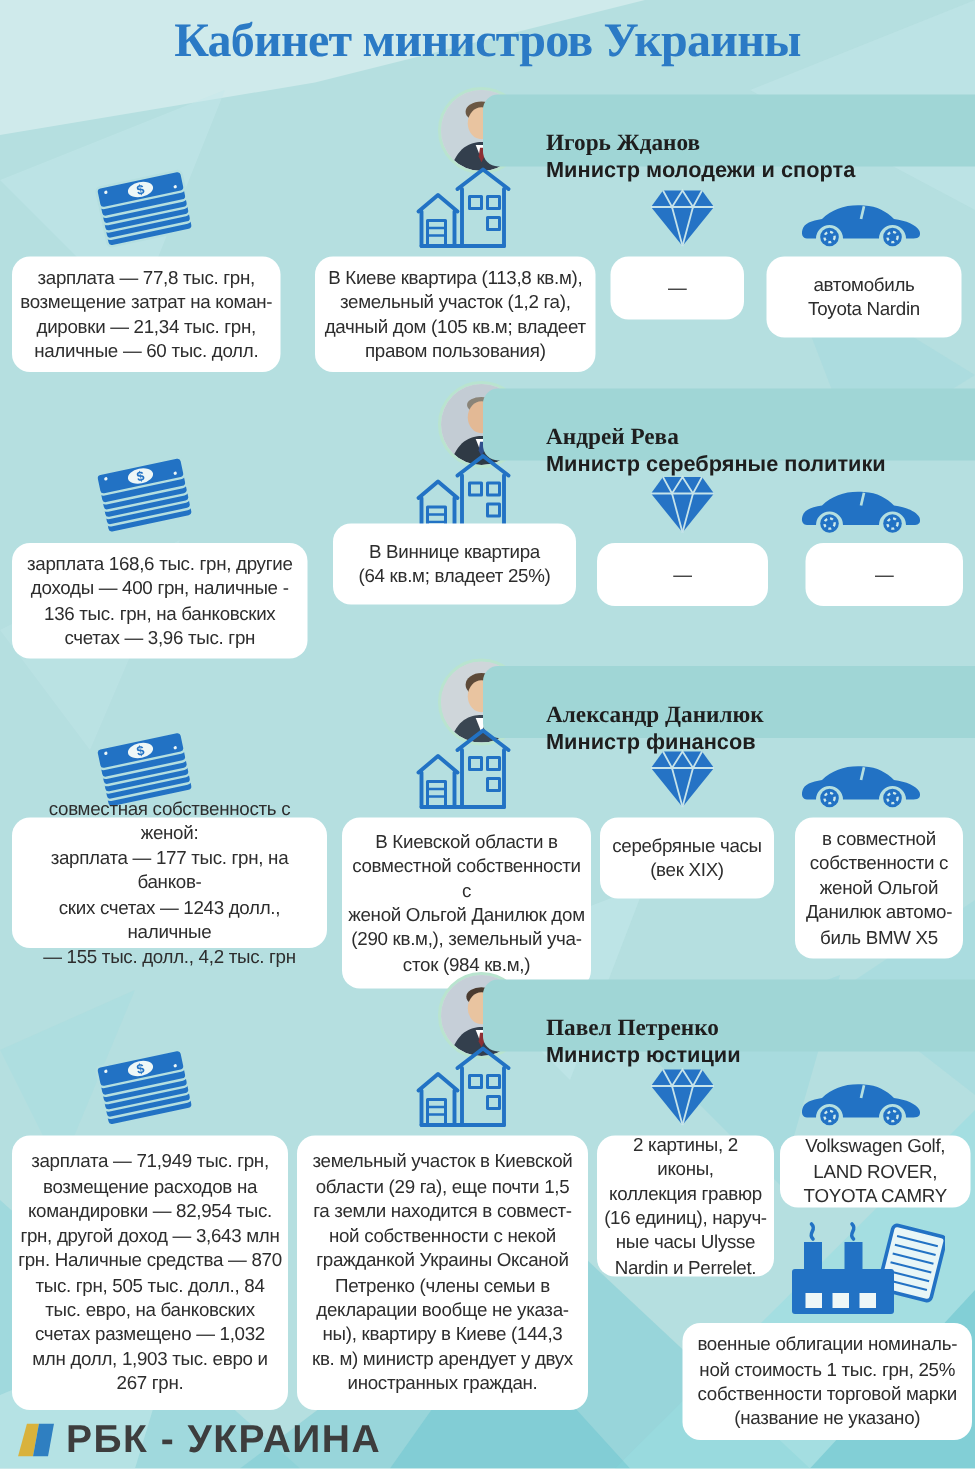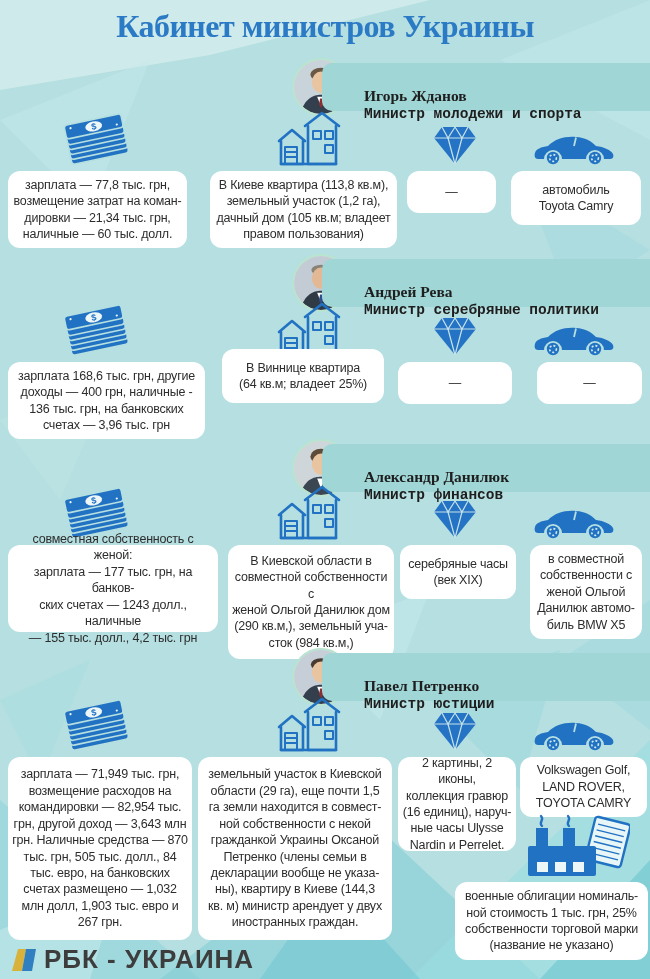--- a/index.html
+++ b/index.html
@@ -13,21 +13,21 @@
     position:absolute;left:0;top:8px;width:650px;text-align:center;
     font-family:"Liberation Serif",serif;font-weight:bold;font-size:32px;
     color:#2b7ac5;letter-spacing:-0.5px;
   }
   .strip{
     position:absolute;left:322px;width:328px;height:48px;
     background:#a0d6d6;border-radius:10px 0 0 10px;
     padding:23px 0 0 42px;box-sizing:border-box;
   }
   .mname{font-family:"Liberation Serif",serif;font-weight:bold;font-size:15.5px;color:#1e1e1e;line-height:19px;}
-  .mrole{font-family:Liberation Mono, monospace;font-weight:bold;font-size:14.5px;color:#1e1e1e;line-height:18px;}
+  .mrole{font-family:Liberation Sans, sans-serif;font-weight:bold;font-size:14.5px;color:#1e1e1e;line-height:18px;}
   .photo{
     position:absolute;left:292px;width:58px;height:58px;border-radius:50%;
     border:2px solid #b9e4cf;overflow:hidden;box-sizing:border-box;background:#cfd8dc;
   }
   .photo svg{display:block;}
   .box{
     position:absolute;background:#ffffff;border-radius:12px;
     display:flex;align-items:center;justify-content:center;text-align:center;
     color:#2d2d2d;font-size:12.5px;line-height:16.4px;letter-spacing:-0.2px;
     white-space:pre-line;padding:6px 4px;box-sizing:border-box;
@@ -141,21 +141,21 @@
   <div class="box" style="left:8px;top:171px;width:179px;height:77px">зарплата — 77,8 тыс. грн,
 возмещение затрат на коман-
 дировки — 21,34 тыс. грн,
 наличные — 60 тыс. долл.</div>
   <div class="box" style="left:210px;top:171px;width:187px;height:77px">В Киеве квартира (113,8 кв.м),
 земельный участок (1,2 га),
 дачный дом (105 кв.м; владеет
 правом пользования)</div>
   <div class="box" style="left:407px;top:171px;width:89px;height:42px">—</div>
   <div class="box" style="left:511px;top:171px;width:130px;height:54px">автомобиль
-Toyota Camry</div>
+Toyota Nardin</div>
 
   <div class="photo" style="top:254px">
     <svg width="54" height="54" viewBox="0 0 56 56">
         <defs>
           <clipPath id="c2">
             <circle cx="28" cy="28" r="28"></circle>
           </clipPath>
         </defs>
       <g clip-path="url(#c2)">
           <rect width="56" height="56" fill="#c3ccd4"></rect>
@@ -415,21 +415,21 @@
 Петренко (члены семьи в
 декларации вообще не указа-
 ны), квартиру в Киеве (144,3
 кв. м) министр арендует у двух
 иностранных граждан.</div>
   <div class="box" style="left:398px;top:757px;width:118px;height:94px">2 картины, 2 иконы,
 коллекция гравюр
 (16 единиц), наруч-
 ные часы Ulysse
 Nardin и Perrelet.</div>
-  <div class="box" style="left:520px;top:757px;width:127px;height:60px">Volkswagen Golf,
+  <div class="box" style="left:520px;top:757px;width:127px;height:48px">Volkswagen Golf,
 LAND ROVER,
 TOYOTA CAMRY</div>
 
   <div class="icon" style="left:526px;top:814px">
     <svg width="104" height="64" viewBox="0 0 104 64">
       <g transform="rotate(14 82 28)">
         <rect x="64" y="6" width="36" height="44" rx="3" fill="#e8f6f7" stroke="#2272c4" stroke-width="2.4"></rect>
         <g stroke="#2272c4" stroke-width="1.4">
           <line x1="68" y1="13" x2="96" y2="13"></line>
             <line x1="68" y1="19" x2="96" y2="19"></line>

